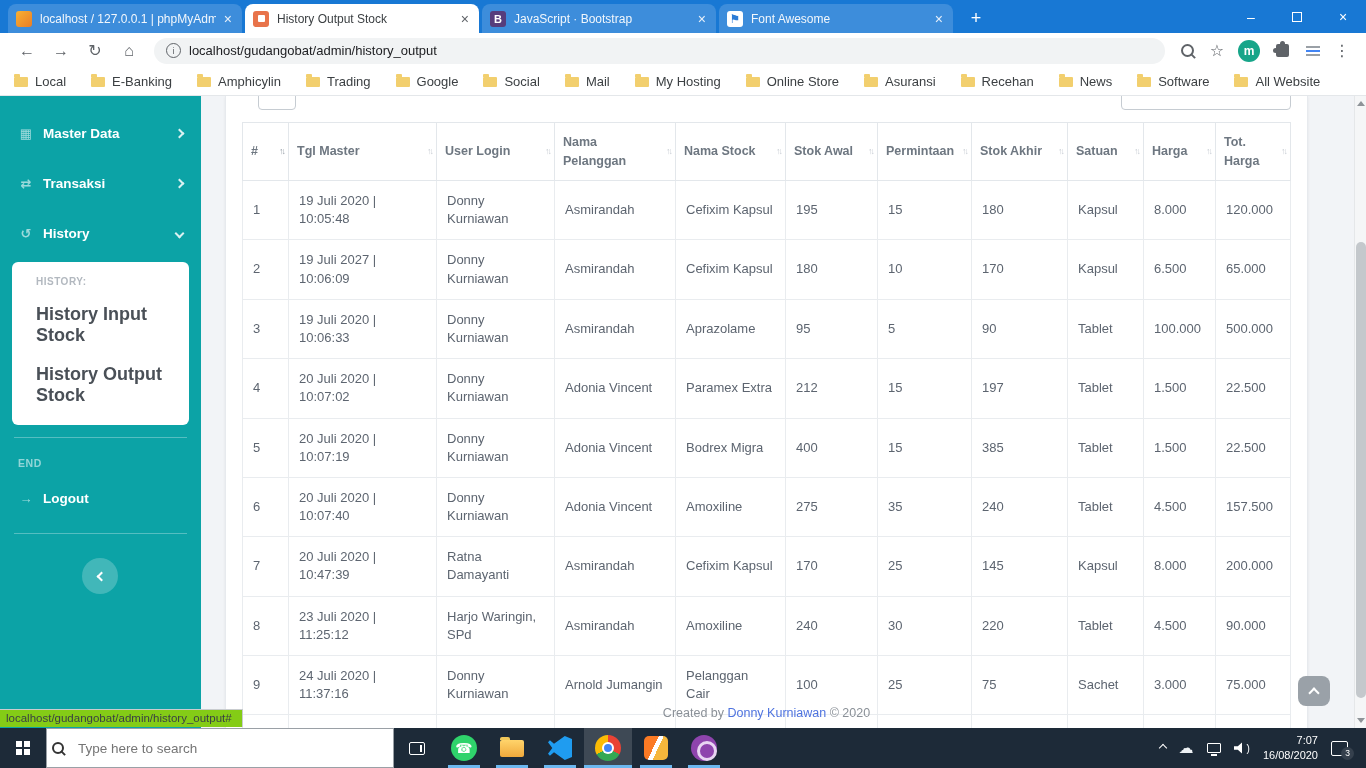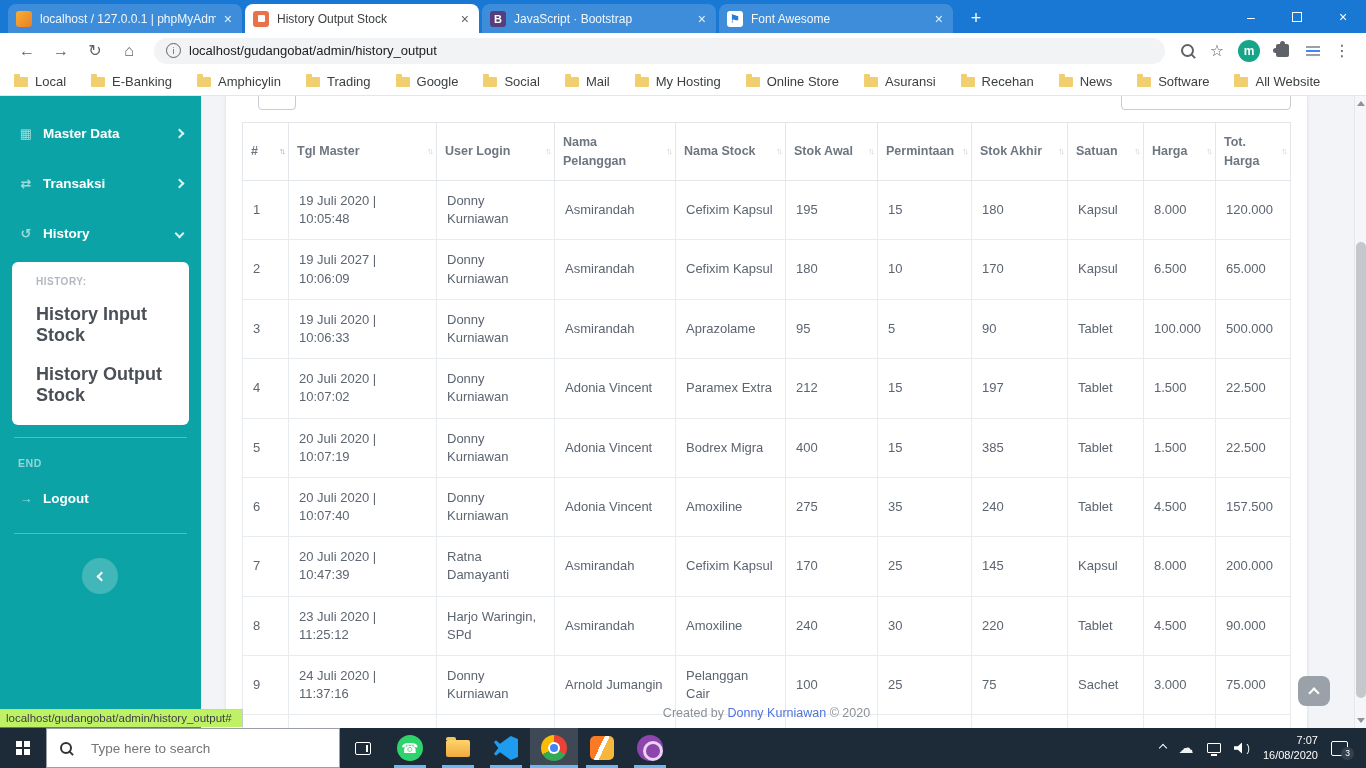--- a/index.html
+++ b/index.html
@@ -124,30 +124,30 @@
   .scrolltop .chev{margin-top:3px;border-width:2.5px;width:8px;height:8px;}
 
   
   .bscroll{width:12px;flex:none;background:#f5f6f7;border-left:1px solid #e5e7e9;position:relative;}
   .sb-thumb{position:absolute;left:1px;width:10px;top:146px;height:456px;background:#c4c8cc;border-radius:5px;}
   .sb-up,.sb-down{position:absolute;left:2px;width:0;height:0;border-left:4px solid transparent;border-right:4px solid transparent;}
   .sb-up{top:5px;border-bottom:5px solid #8e9398;}
   .sb-down{bottom:5px;border-top:5px solid #8e9398;}
 
   
-  .status-tip{position:absolute;left:0;bottom:41px;background:#bef264;border:1px solid #c9cccf;
+  .status-tip{position:absolute;left:0;bottom:41px;background:#84cc16;border:1px solid #c9cccf;
               border-left:none;border-bottom:none;padding:2px 10px 3px 6px;font-size:11.5px;color:#3a3f44;z-index:5;}
 
   
   .taskbar{position:absolute;left:0;right:0;bottom:0;height:40px;background:#1d2a38;
            display:flex;align-items:stretch;z-index:6;}
   .start-btn{width:46px;display:flex;align-items:center;justify-content:center;}
   .win-logo{width:14px;height:14px;display:grid;grid-template-columns:1fr 1fr;grid-template-rows:1fr 1fr;gap:1.5px;}
   .win-logo i{background:#fff;display:block;}
-  .ts-search{width:294px;background:#fff;border:1px solid #9aa0a6;display:flex;align-items:center;padding-left:12px;justify-content:space-between;}
+  .ts-search{width:348px;background:#fff;border:1px solid #9aa0a6;display:flex;align-items:center;padding-left:4px;}
   .smag{width:15px;height:15px;position:relative;margin-right:10px;flex:none;}
   .smag::before{content:"";position:absolute;top:1px;left:1px;width:8px;height:8px;border:2px solid #333;border-radius:50%;}
   .smag::after{content:"";position:absolute;width:6px;height:2px;background:#333;transform:rotate(45deg);right:0;bottom:2px;}
   .ts-search input{border:none;outline:none;font-size:13.5px;color:#444;width:250px;
                    font-family:"Liberation Sans",sans-serif;background:transparent;}
   .tv-btn{width:46px;display:flex;align-items:center;justify-content:center;}
   .tv-ic{width:16px;height:13px;border:1.5px solid #fff;border-radius:2px;position:relative;}
   .tv-ic::after{content:"";position:absolute;right:2px;top:2px;bottom:2px;width:2px;background:#fff;}
   .apps{display:flex;}
   .app-btn{width:48px;display:flex;align-items:center;justify-content:center;position:relative;}

